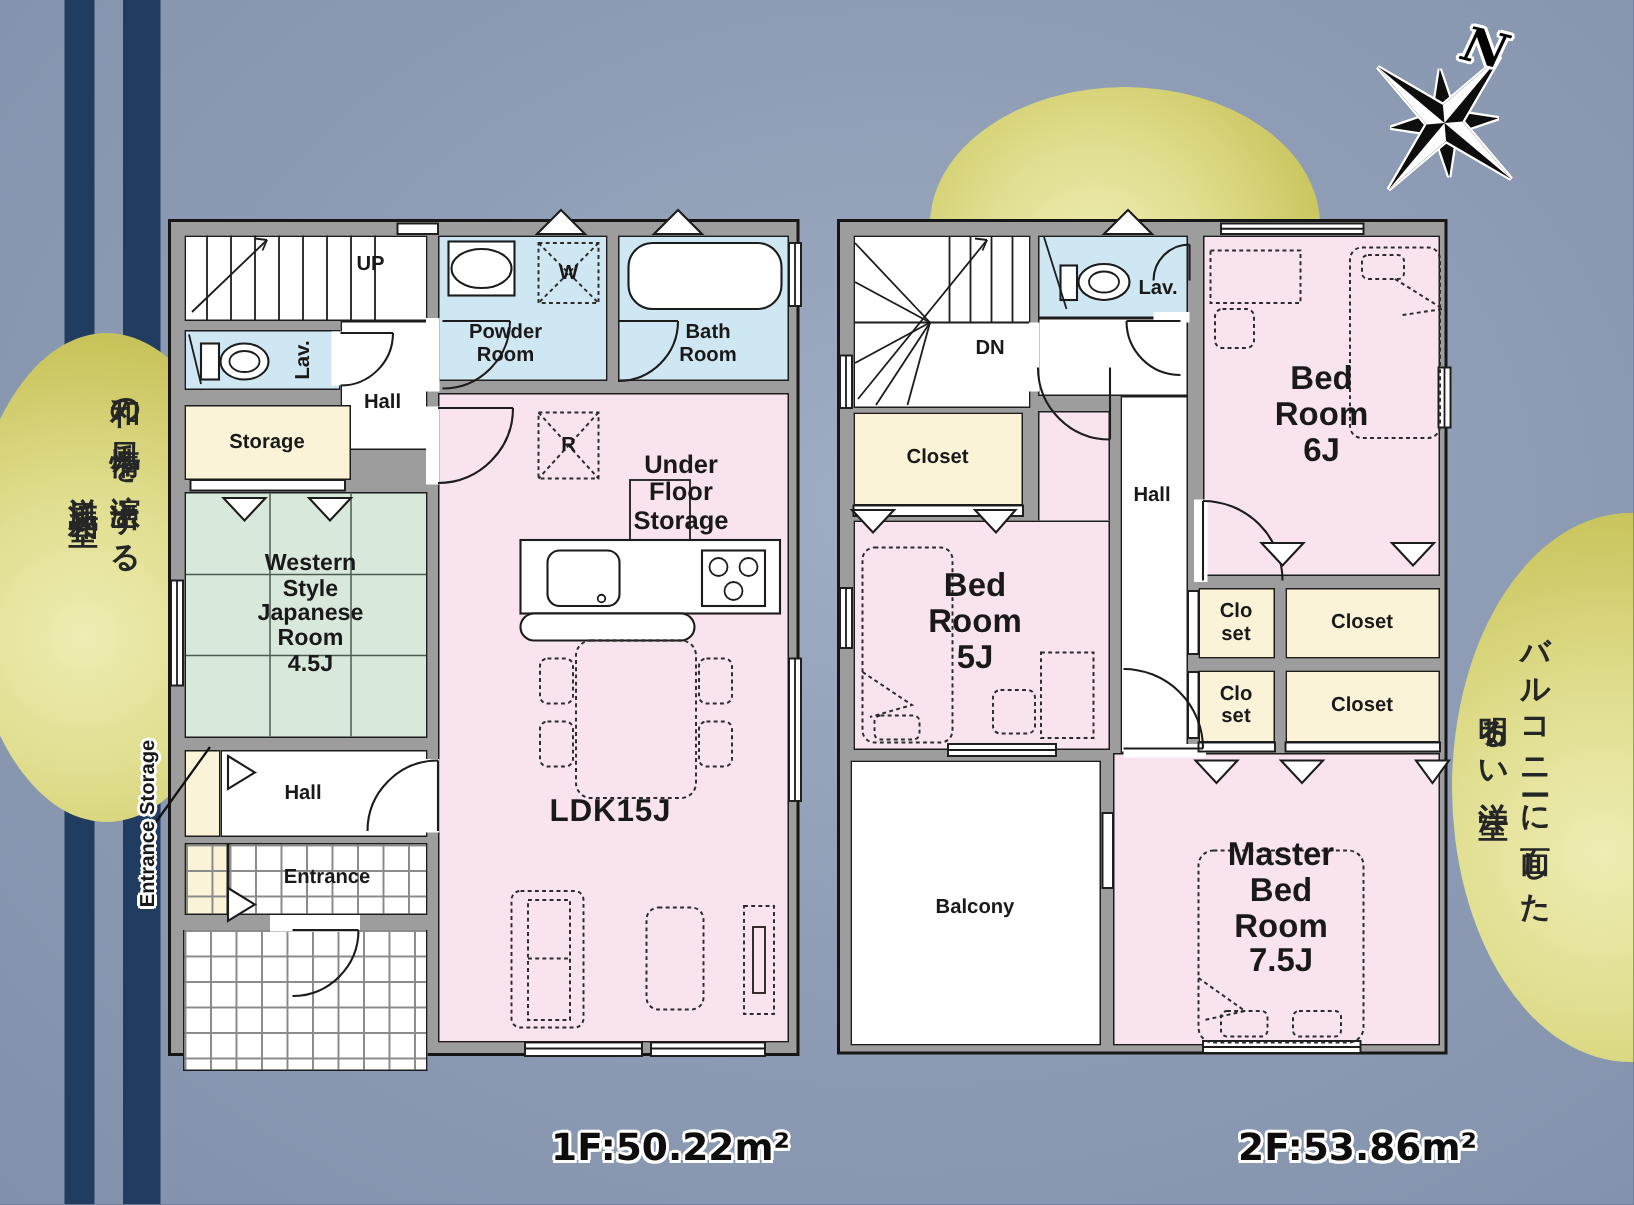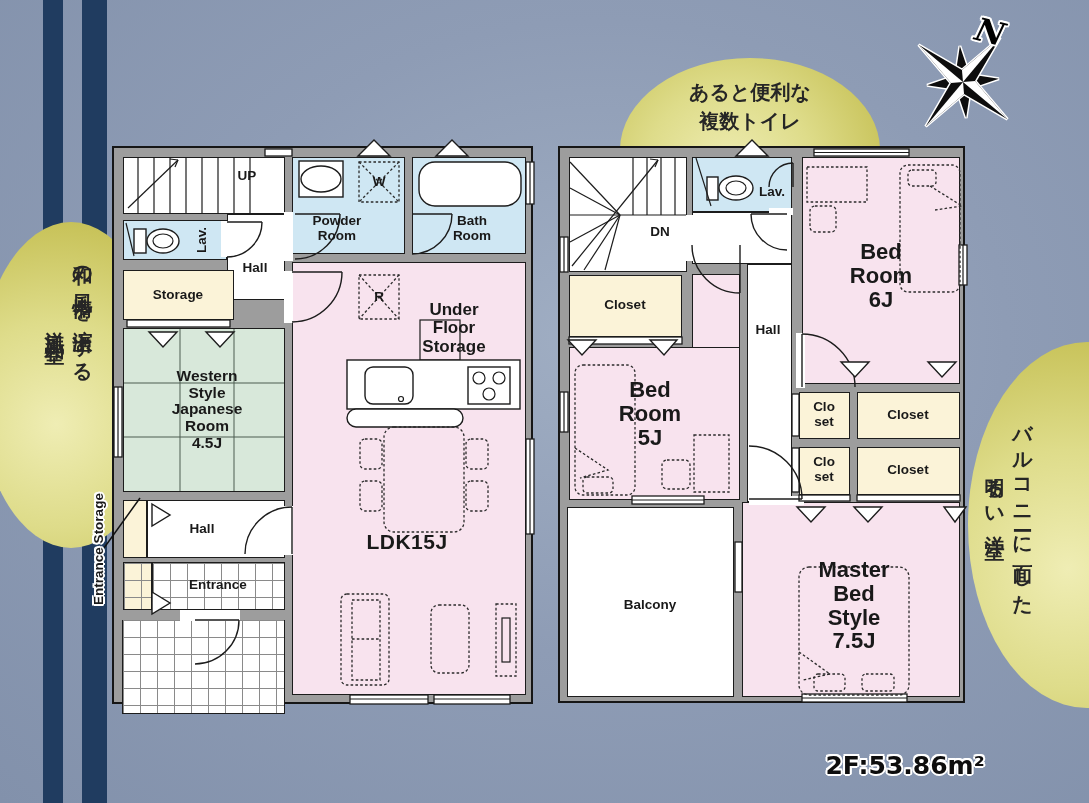--- a/index.html
+++ b/index.html
@@ -44,22 +44,20 @@
 
 <div id="canvas">
 
   <div class="stripe" style="left:43px;width:20px;"></div>
   <div class="stripe" style="left:82px;width:25px;"></div>
 
   <div class="ellipse z1" style="left:620px;top:58px;width:260px;height:184px;"></div>
   <div class="ellipse z1" style="left:-22px;top:222px;width:186px;height:326px;"></div>
   <div class="ellipse z1" style="left:968px;top:342px;width:238px;height:366px;"></div>
 
-  <div class="callout-h" style="left:630px;top:78px;width:240px;">あると便利な
-複数トイレ</div>
   <div class="callout-v" style="left:70px;top:248px;height:276px;">和の風情を演出する</div>
   <div class="callout-v" style="left:42px;top:316px;height:160px;">洋風和室</div>
   <div class="callout-v" style="left:1010px;top:412px;height:250px;">バルコニーに面した</div>
   <div class="callout-v" style="left:982px;top:462px;height:150px;">明るい洋室</div>
 
   <svg class="ov" style="left:905px;top:24px;z-index:3;" width="116" height="116" viewBox="0 0 116 116">
     <g transform="rotate(40 58 58)" style="paint-order:stroke;stroke:#ffffff;stroke-width:3;">
       <polygon points="83.5,32.5 68,58 83.5,83.5 58,68 32.5,83.5 48,58 32.5,32.5 58,48" fill="#0d0d0d"></polygon>
       <polygon points="58,0 66.5,49.5 116,58 66.5,66.5 58,116 49.5,66.5 0,58 49.5,49.5" fill="#0d0d0d"></polygon>
       <polygon points="58,0 58,58 49.5,49.5" fill="#fff" stroke="none"></polygon>
@@ -341,19 +339,20 @@
 5J</div>
     <div class="rl f13" style="left:264px;top:267px;">Clo
 set</div>
     <div class="rl f13" style="left:348px;top:267px;">Closet</div>
     <div class="rl f13" style="left:264px;top:322px;">Clo
 set</div>
     <div class="rl f13" style="left:348px;top:322px;">Closet</div>
     <div class="rl f13" style="left:90px;top:457px;">Balcony</div>
     <div class="rl f16" style="left:294px;top:457px;">Master
 Bed
-Style
+Room
 7.5J</div>
   </div>
 
+  <div class="area-label outl" style="left:447px;top:765px;">1F:50.22m²</div>
   <div class="area-label outl" style="left:905px;top:765px;">2F:53.86m²</div>
 
 </div>
 
 </body></html>

